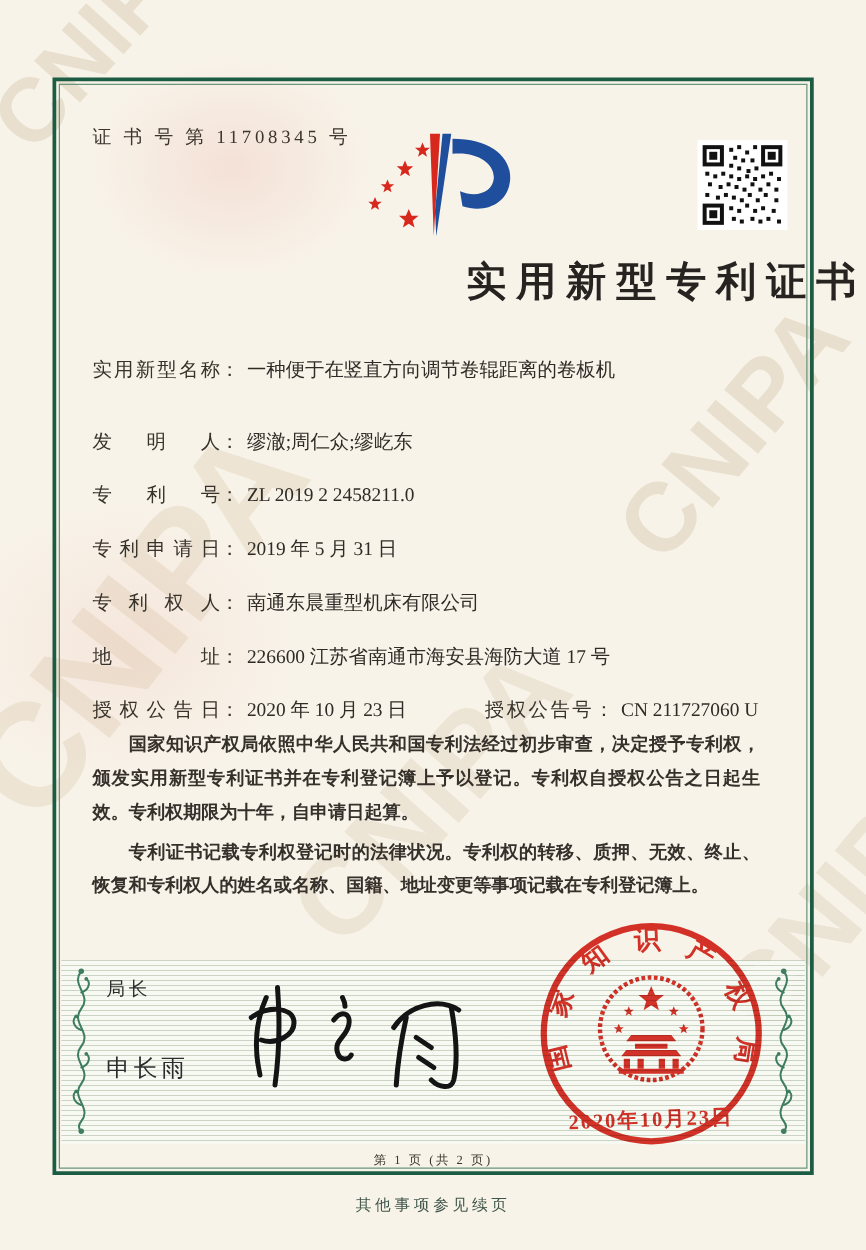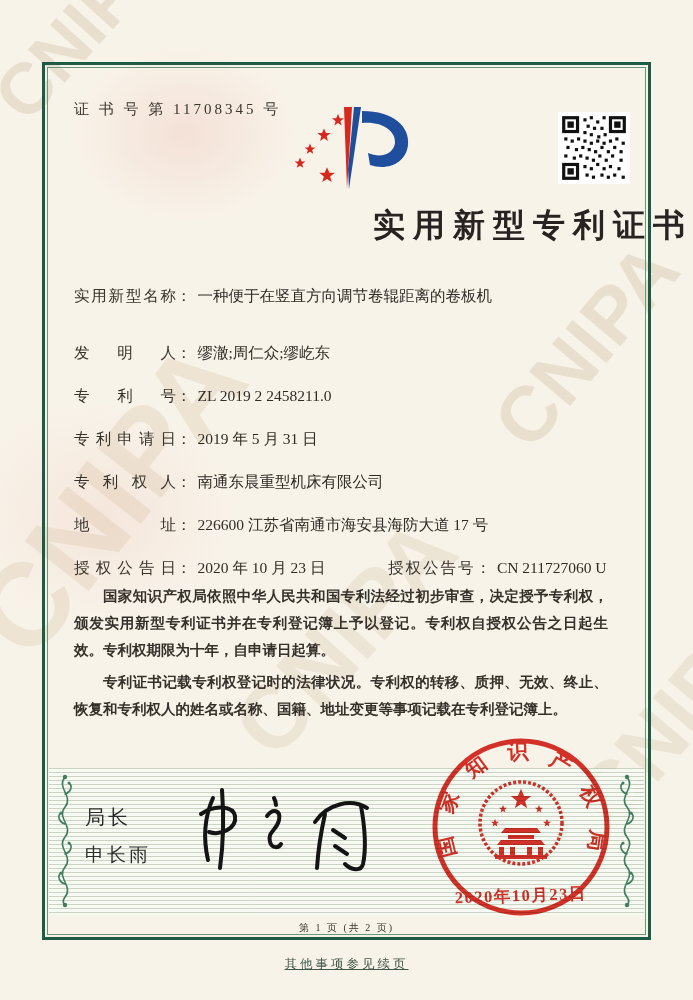--- a/index.html
+++ b/index.html
@@ -61,31 +61,31 @@
   
   .band{
     position:absolute;left:49px;top:768px;width:595px;height:147px;
     background:repeating-linear-gradient(to bottom,
       rgba(148,174,150,.45) 0px,rgba(148,174,150,.45) 1px,
       rgba(247,250,243,.95) 1px,rgba(247,250,243,.95) 4px);
   }
   .ornament{position:absolute;top:774px;width:26px;height:134px;color:#3f7d5f;}
   .orn-left{left:52px;}
   .orn-right{left:614px;transform:scaleX(-1);}
-  .director-title{position:absolute;left:85px;top:804px;font-size:20px;letter-spacing:3px;color:#2c2c2c;}
+  .director-title{position:absolute;left:85px;top:782px;font-size:15px;letter-spacing:3px;color:#2c2c2c;}
   .director-name{position:absolute;left:85px;top:842px;font-size:19px;letter-spacing:3px;color:#2c2c2c;}
   .signature{position:absolute;left:175px;top:776px;}
   .seal{position:absolute;left:417px;top:735px;mix-blend-mode:multiply;opacity:.95;}
   .footer-page{
     position:absolute;left:0;right:0;top:921px;text-align:center;
     font-size:10px;letter-spacing:2px;color:#3a352d;
   }
   .cont-note{
     position:absolute;left:0;right:0;top:956px;text-align:center;
-    font-size:12.5px;letter-spacing:3px;color:#41564a;text-decoration:underline;
+    font-size:12.5px;letter-spacing:3px;color:#41564a;
   }
 </style>
 </head>
 <body>
 
 <div class="page">
 
   <div class="wm wm1">CNIPA</div>
   <div class="wm wm2">CNIPA</div>
   <div class="wm wm3">CNIPA</div>

